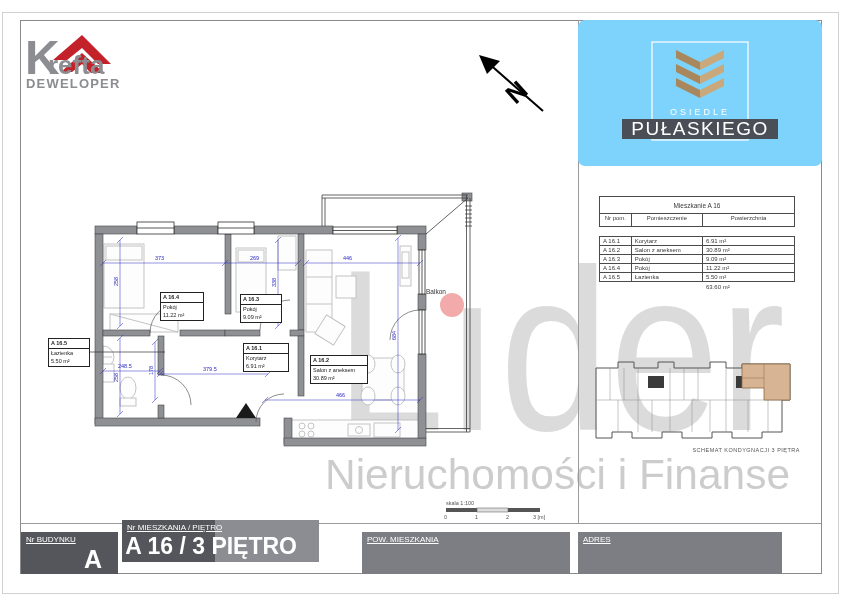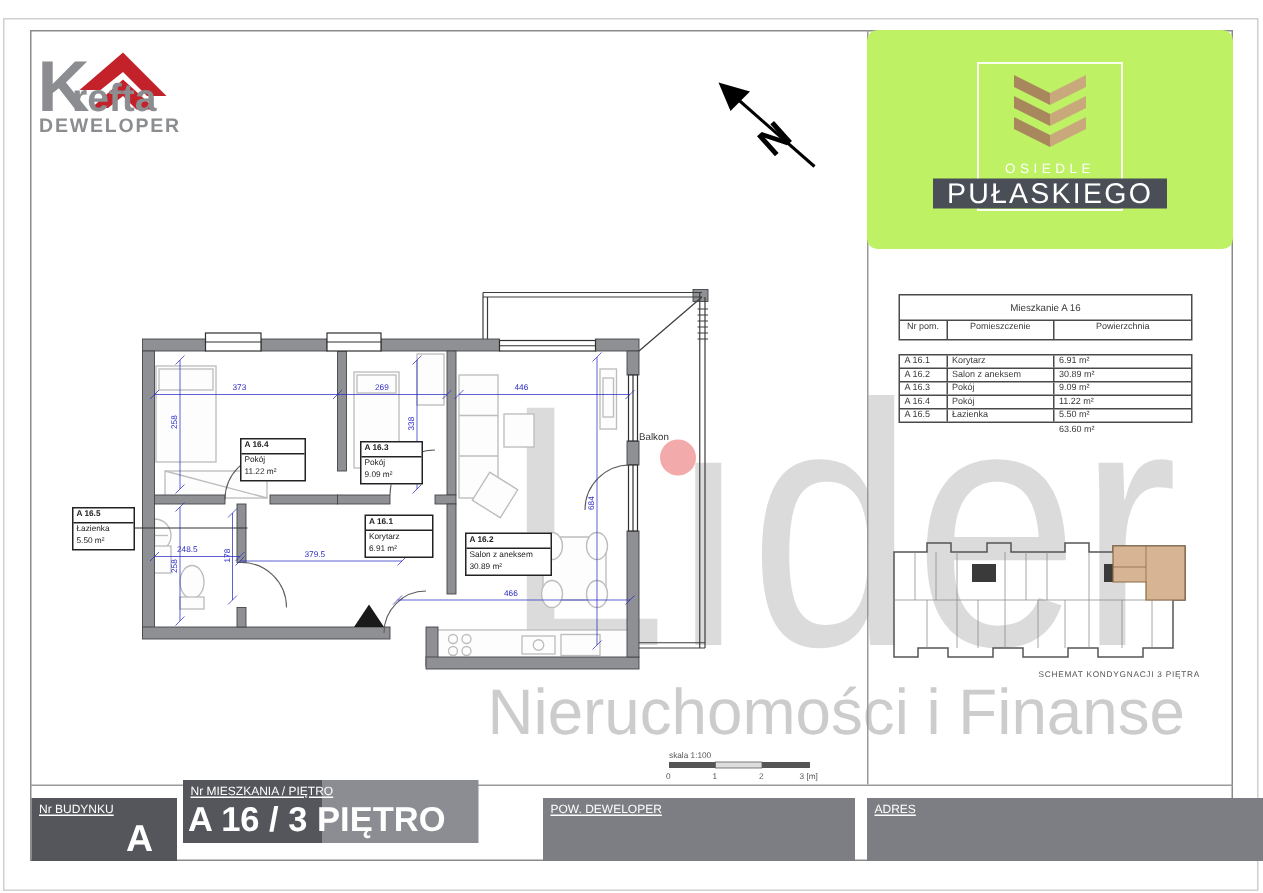--- a/index.html
+++ b/index.html
@@ -19,21 +19,21 @@
   .tc{padding:1px 3px;box-sizing:border-box;}
   .c1{width:32px;border-right:1px solid #4a4a4a;}
   .c2{width:72px;border-right:1px solid #4a4a4a;}
   .c3{width:92px;}
   .thdr{text-align:center;}
   
   .fbox{color:#fff;z-index:6;}
   .flabel{font-size:8px;padding:3px 0 0 5px;text-decoration:underline;}
   .fvalue{font-size:23px;font-weight:bold;text-align:right;padding-right:22px;margin-top:1px;}
   
-  #estatebox{background:#bef264;border-radius:7px;z-index:6;text-align:right;}
+  #estatebox{background:#7dd3fc;border-radius:7px;z-index:6;text-align:right;}
   #kreftalogo{z-index:6;}
   .cap{z-index:5;color:#555;}
 </style>
 </head>
 <body>
 
 <div id="stage">
 
   <svg class="abs" style="left:0;top:0;z-index:2" width="842" height="595" viewBox="0 0 842 595">
 
@@ -319,19 +319,19 @@
 
   <div class="abs fbox" style="left:21px;top:532px;width:97px;height:42px;background:#54565b;">
     <div class="flabel">Nr BUDYNKU</div>
     <div class="fvalue" style="font-size:25px;padding-right:16px;">A</div>
   </div>
   <div class="abs fbox" style="left:122px;top:520px;width:197px;height:42px;background:linear-gradient(90deg,#54565b 47%,#8b8d92 47%);">
     <div class="flabel">Nr MIESZKANIA / PIĘTRO</div>
     <div class="fvalue">A 16 / 3 PIĘTRO</div>
   </div>
   <div class="abs fbox" style="left:362px;top:532px;width:208px;height:42px;background:#7c7e83;">
-    <div class="flabel">POW. DEWELOPER</div>
-  </div>
-  <div class="abs fbox" style="left:578px;top:532px;width:264px;height:42px;background:#7c7e83;">
+    <div class="flabel">POW. MIESZKANIA</div>
+  </div>
+  <div class="abs fbox" style="left:578px;top:532px;width:204px;height:42px;background:#7c7e83;">
     <div class="flabel">ADRES</div>
   </div>
 
 </div>
 
 </body></html>

